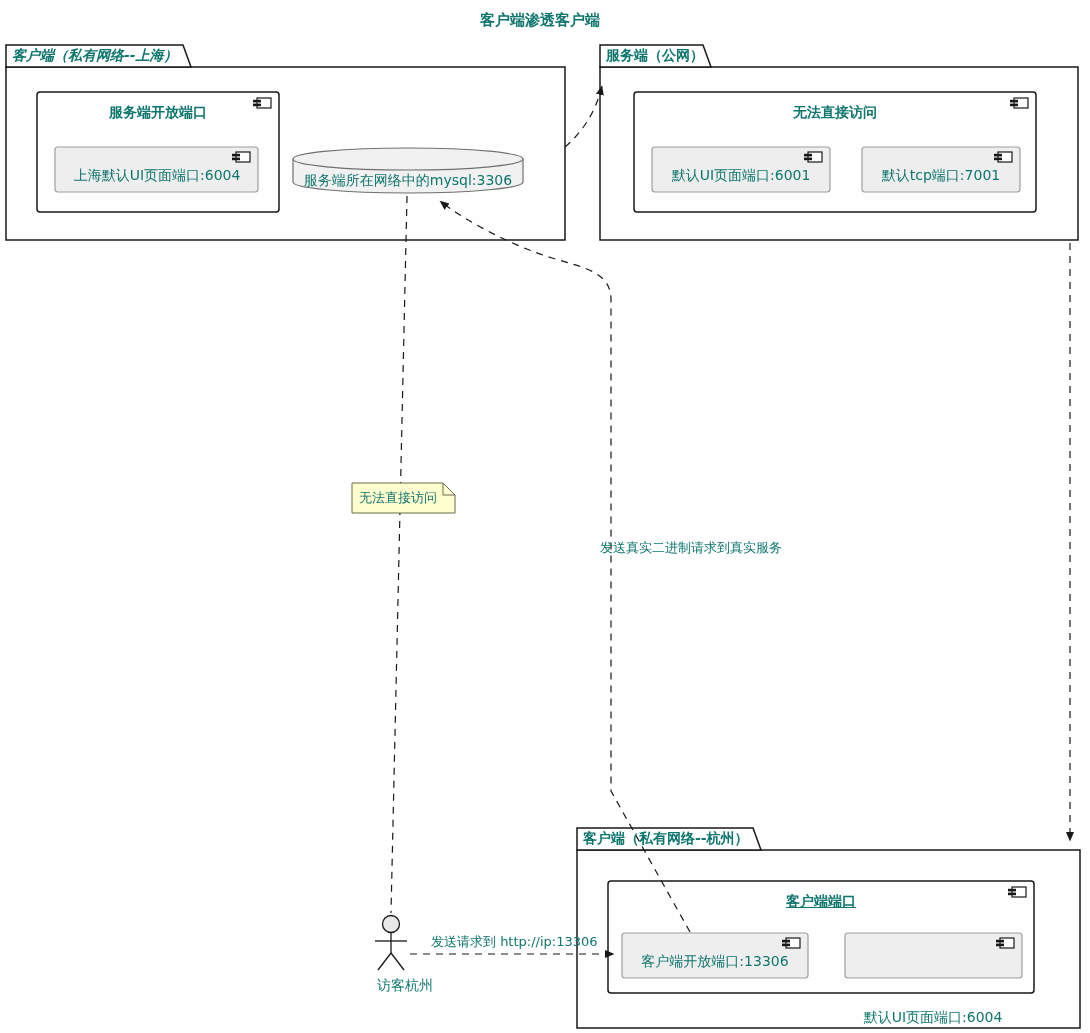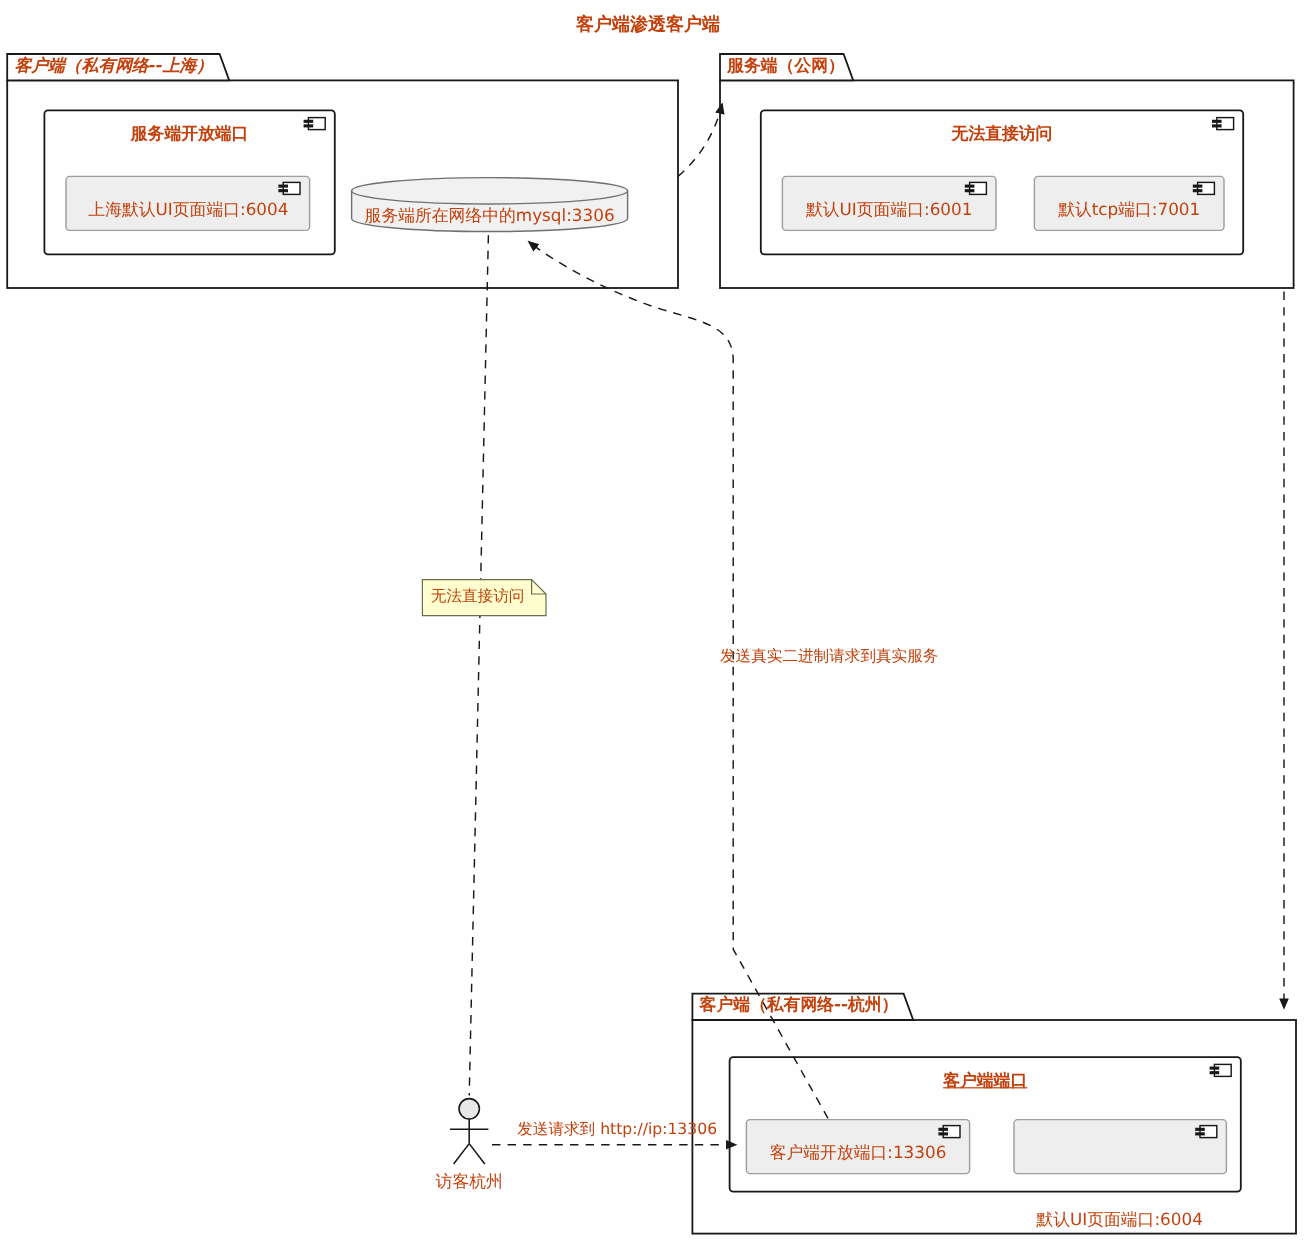--- a/index.html
+++ b/index.html
@@ -1,19 +1,19 @@
 <!DOCTYPE html>
 <html style="--line: #181818; --box_fill: #FEFEFE; --inner_fill: #EEEEEE; --inner_border: #9E9E9E; --note_fill: #FEFECE; --note_border: #6B6B4F; --db_fill: #F1F1F1; --db_border: #707070; --actor_fill: #E8E8E8;"><head>
 <meta charset="utf-8">
 <style>
   html,body{margin:0;padding:0;background:#fff;}
   #stage{position:relative;width:1090px;height:1033px;background:#fff;
          font-family:"DejaVu Sans",sans-serif;overflow:hidden;}
   #shapes{position:absolute;left:0;top:0;z-index:0;}
-  .lbl{position:absolute;z-index:2;font-size:14px;color:#c2410c;white-space:nowrap;line-height:1.25;}
+  .lbl{position:absolute;z-index:2;font-size:14px;color:#0f766e;white-space:nowrap;line-height:1.25;}
   .bold{font-weight:bold;}
   .ctr{transform:translateX(-50%);}
   .small{font-size:13px;}
   
   .pkg{fill:var(--box_fill);stroke:var(--line);stroke-width:1.5;}
   .comp{fill:var(--box_fill);stroke:var(--line);stroke-width:1.5;}
   .inner{fill:var(--inner_fill);stroke:var(--inner_border);stroke-width:1.2;}
   .edge{fill:none;stroke:var(--line);stroke-width:1.2;stroke-dasharray:7,6;}
   .icon-r{fill:var(--box_fill);stroke:var(--line);stroke-width:1.2;}
   .icon-t{fill:var(--line);}
@@ -133,18 +133,18 @@
   <div class="lbl ctr" style="left:157px;top:167px;">上海默认UI页面端口:6004</div>
   <div class="lbl ctr" style="left:741px;top:167px;">默认UI页面端口:6001</div>
   <div class="lbl ctr" style="left:941px;top:167px;">默认tcp端口:7001</div>
   <div class="lbl ctr" style="left:715px;top:953px;">客户端开放端口:13306</div>
   <div class="lbl ctr" style="left:933px;top:993px;margin-top:16px;">默认UI页面端口:6004</div>
 
   <div class="lbl ctr" style="left:408px;top:172px;">服务端所在网络中的mysql:3306</div>
 
   <div class="lbl small" style="left:359px;top:490px;">无法直接访问</div>
 
-  <div class="lbl ctr" style="left:391px;top:977px;">访客杭州</div>
+  <div class="lbl ctr" style="left:405px;top:977px;">访客杭州</div>
 
   <div class="lbl small" style="left:431px;top:934px;">发送请求到 http://ip:13306</div>
   <div class="lbl small" style="left:600px;top:540px;">发送真实二进制请求到真实服务</div>
 
 </div>
 
 </body></html>

